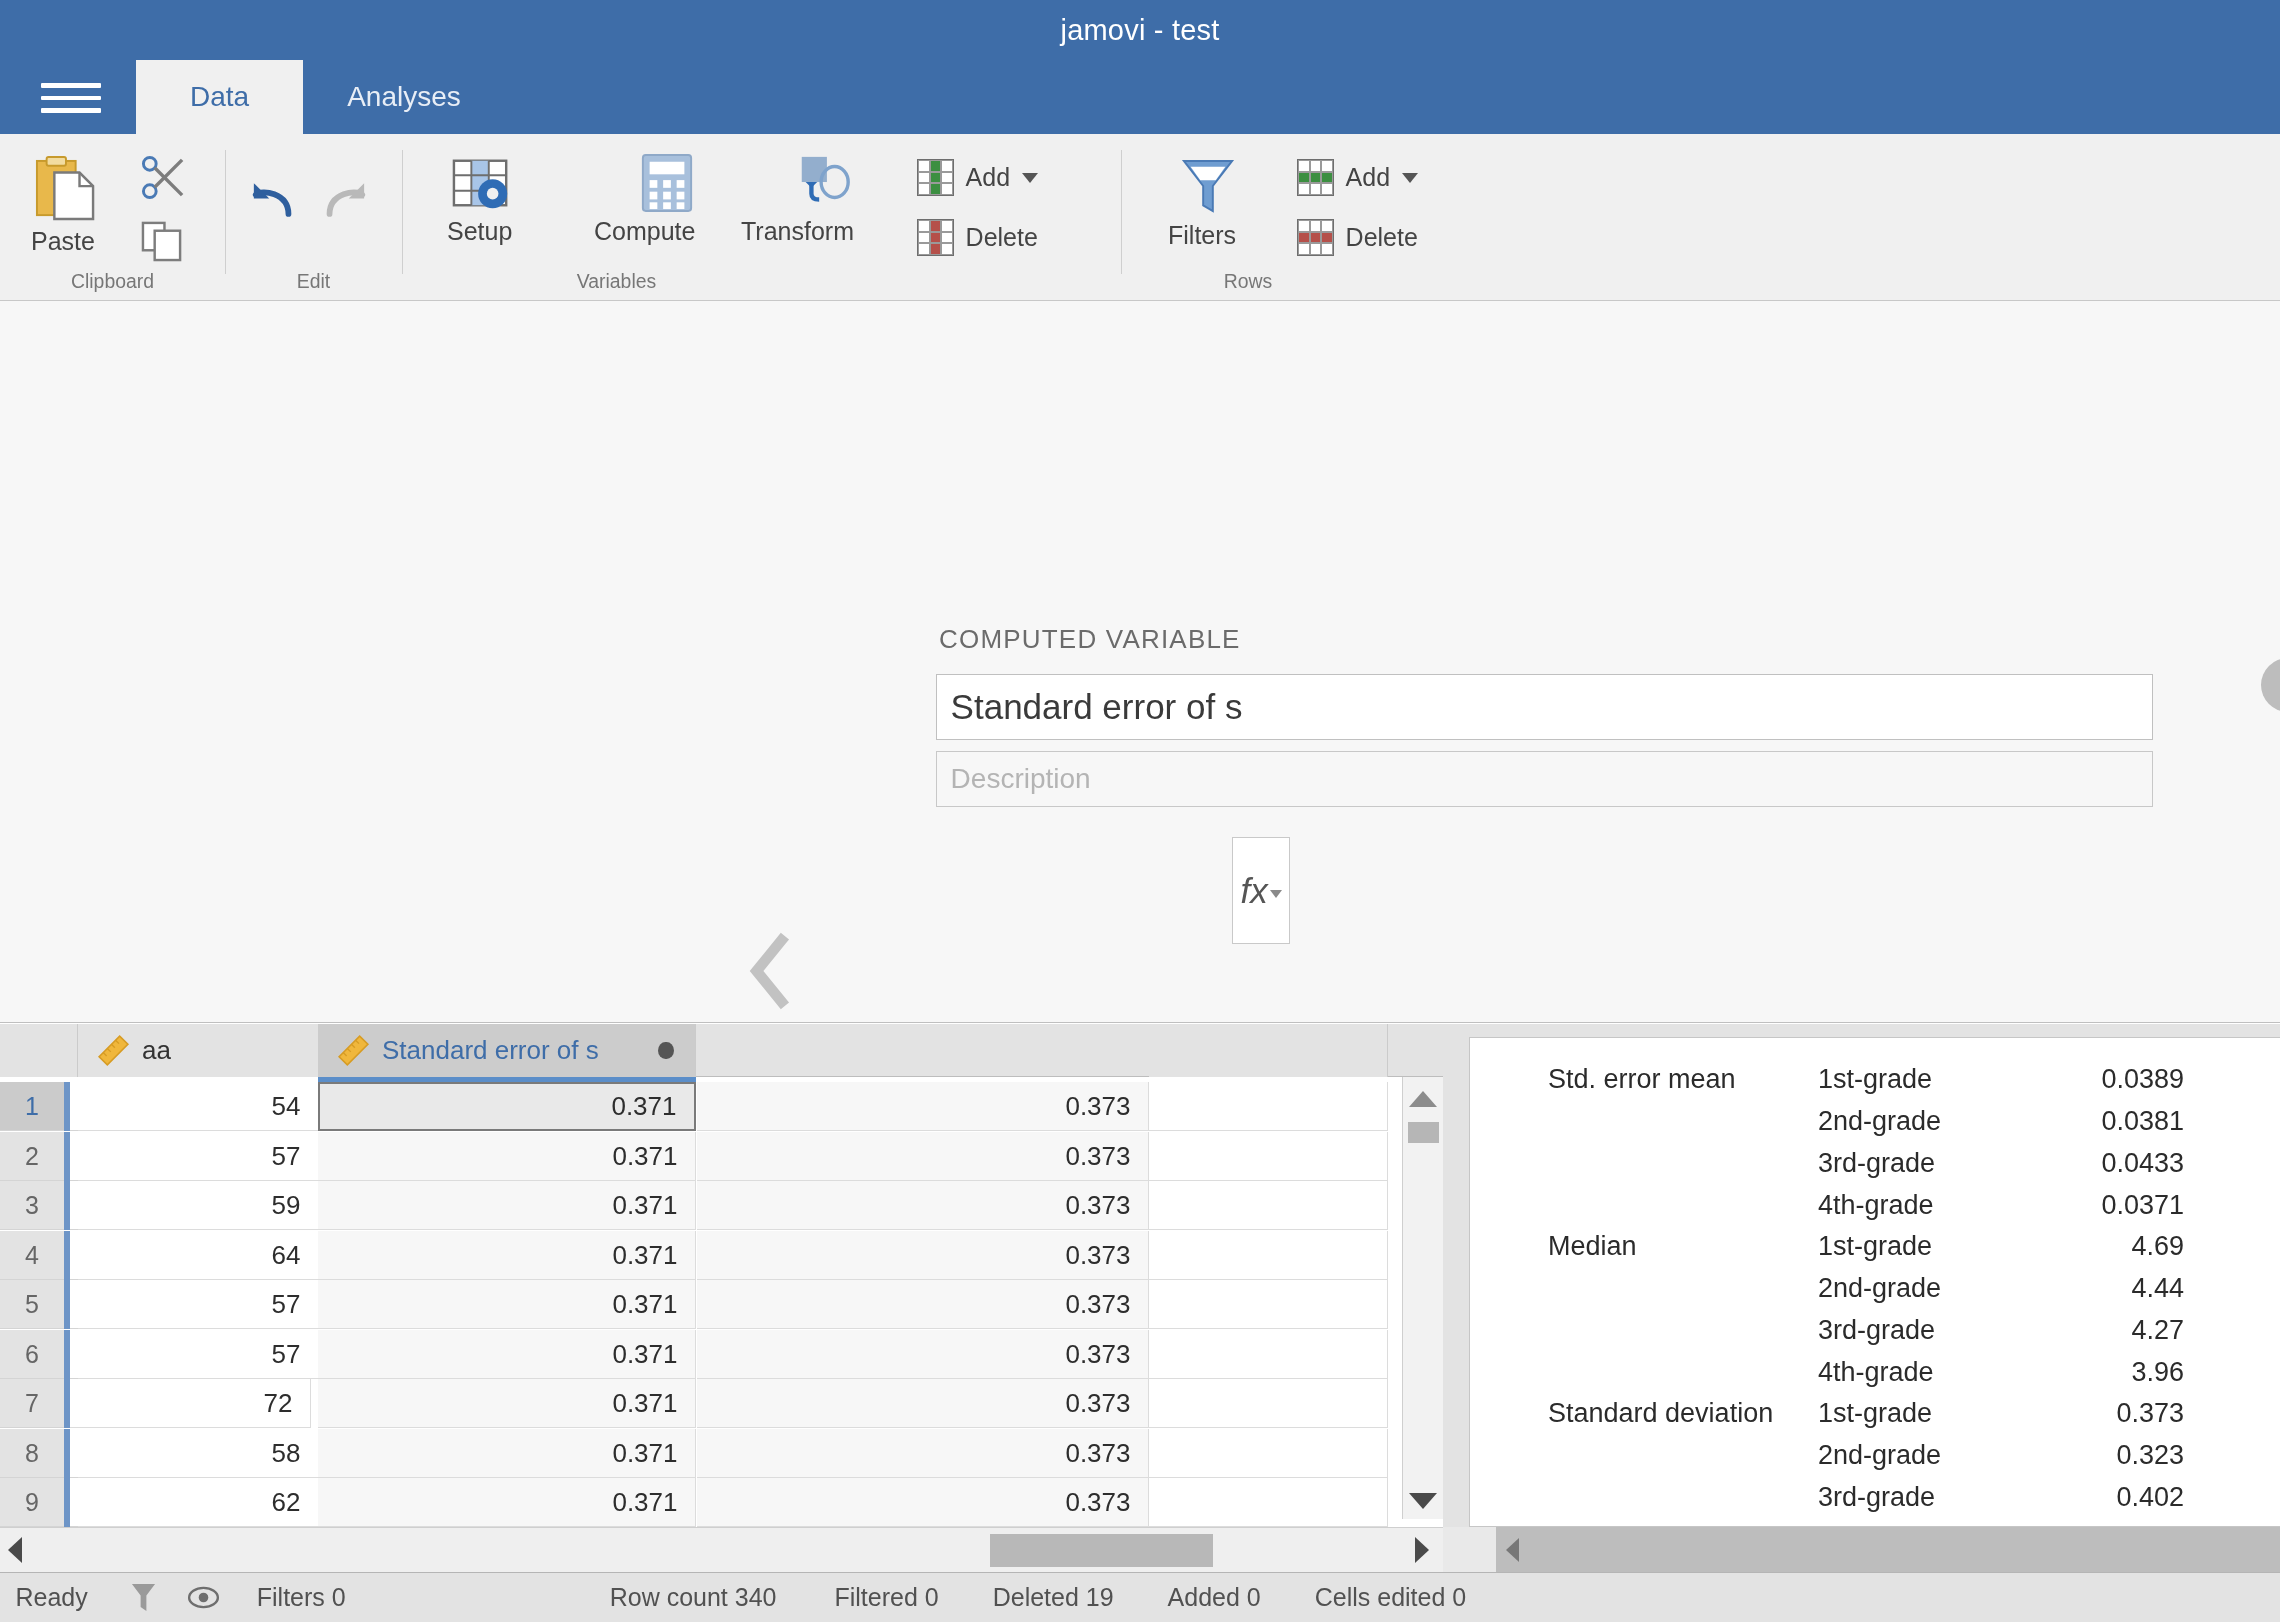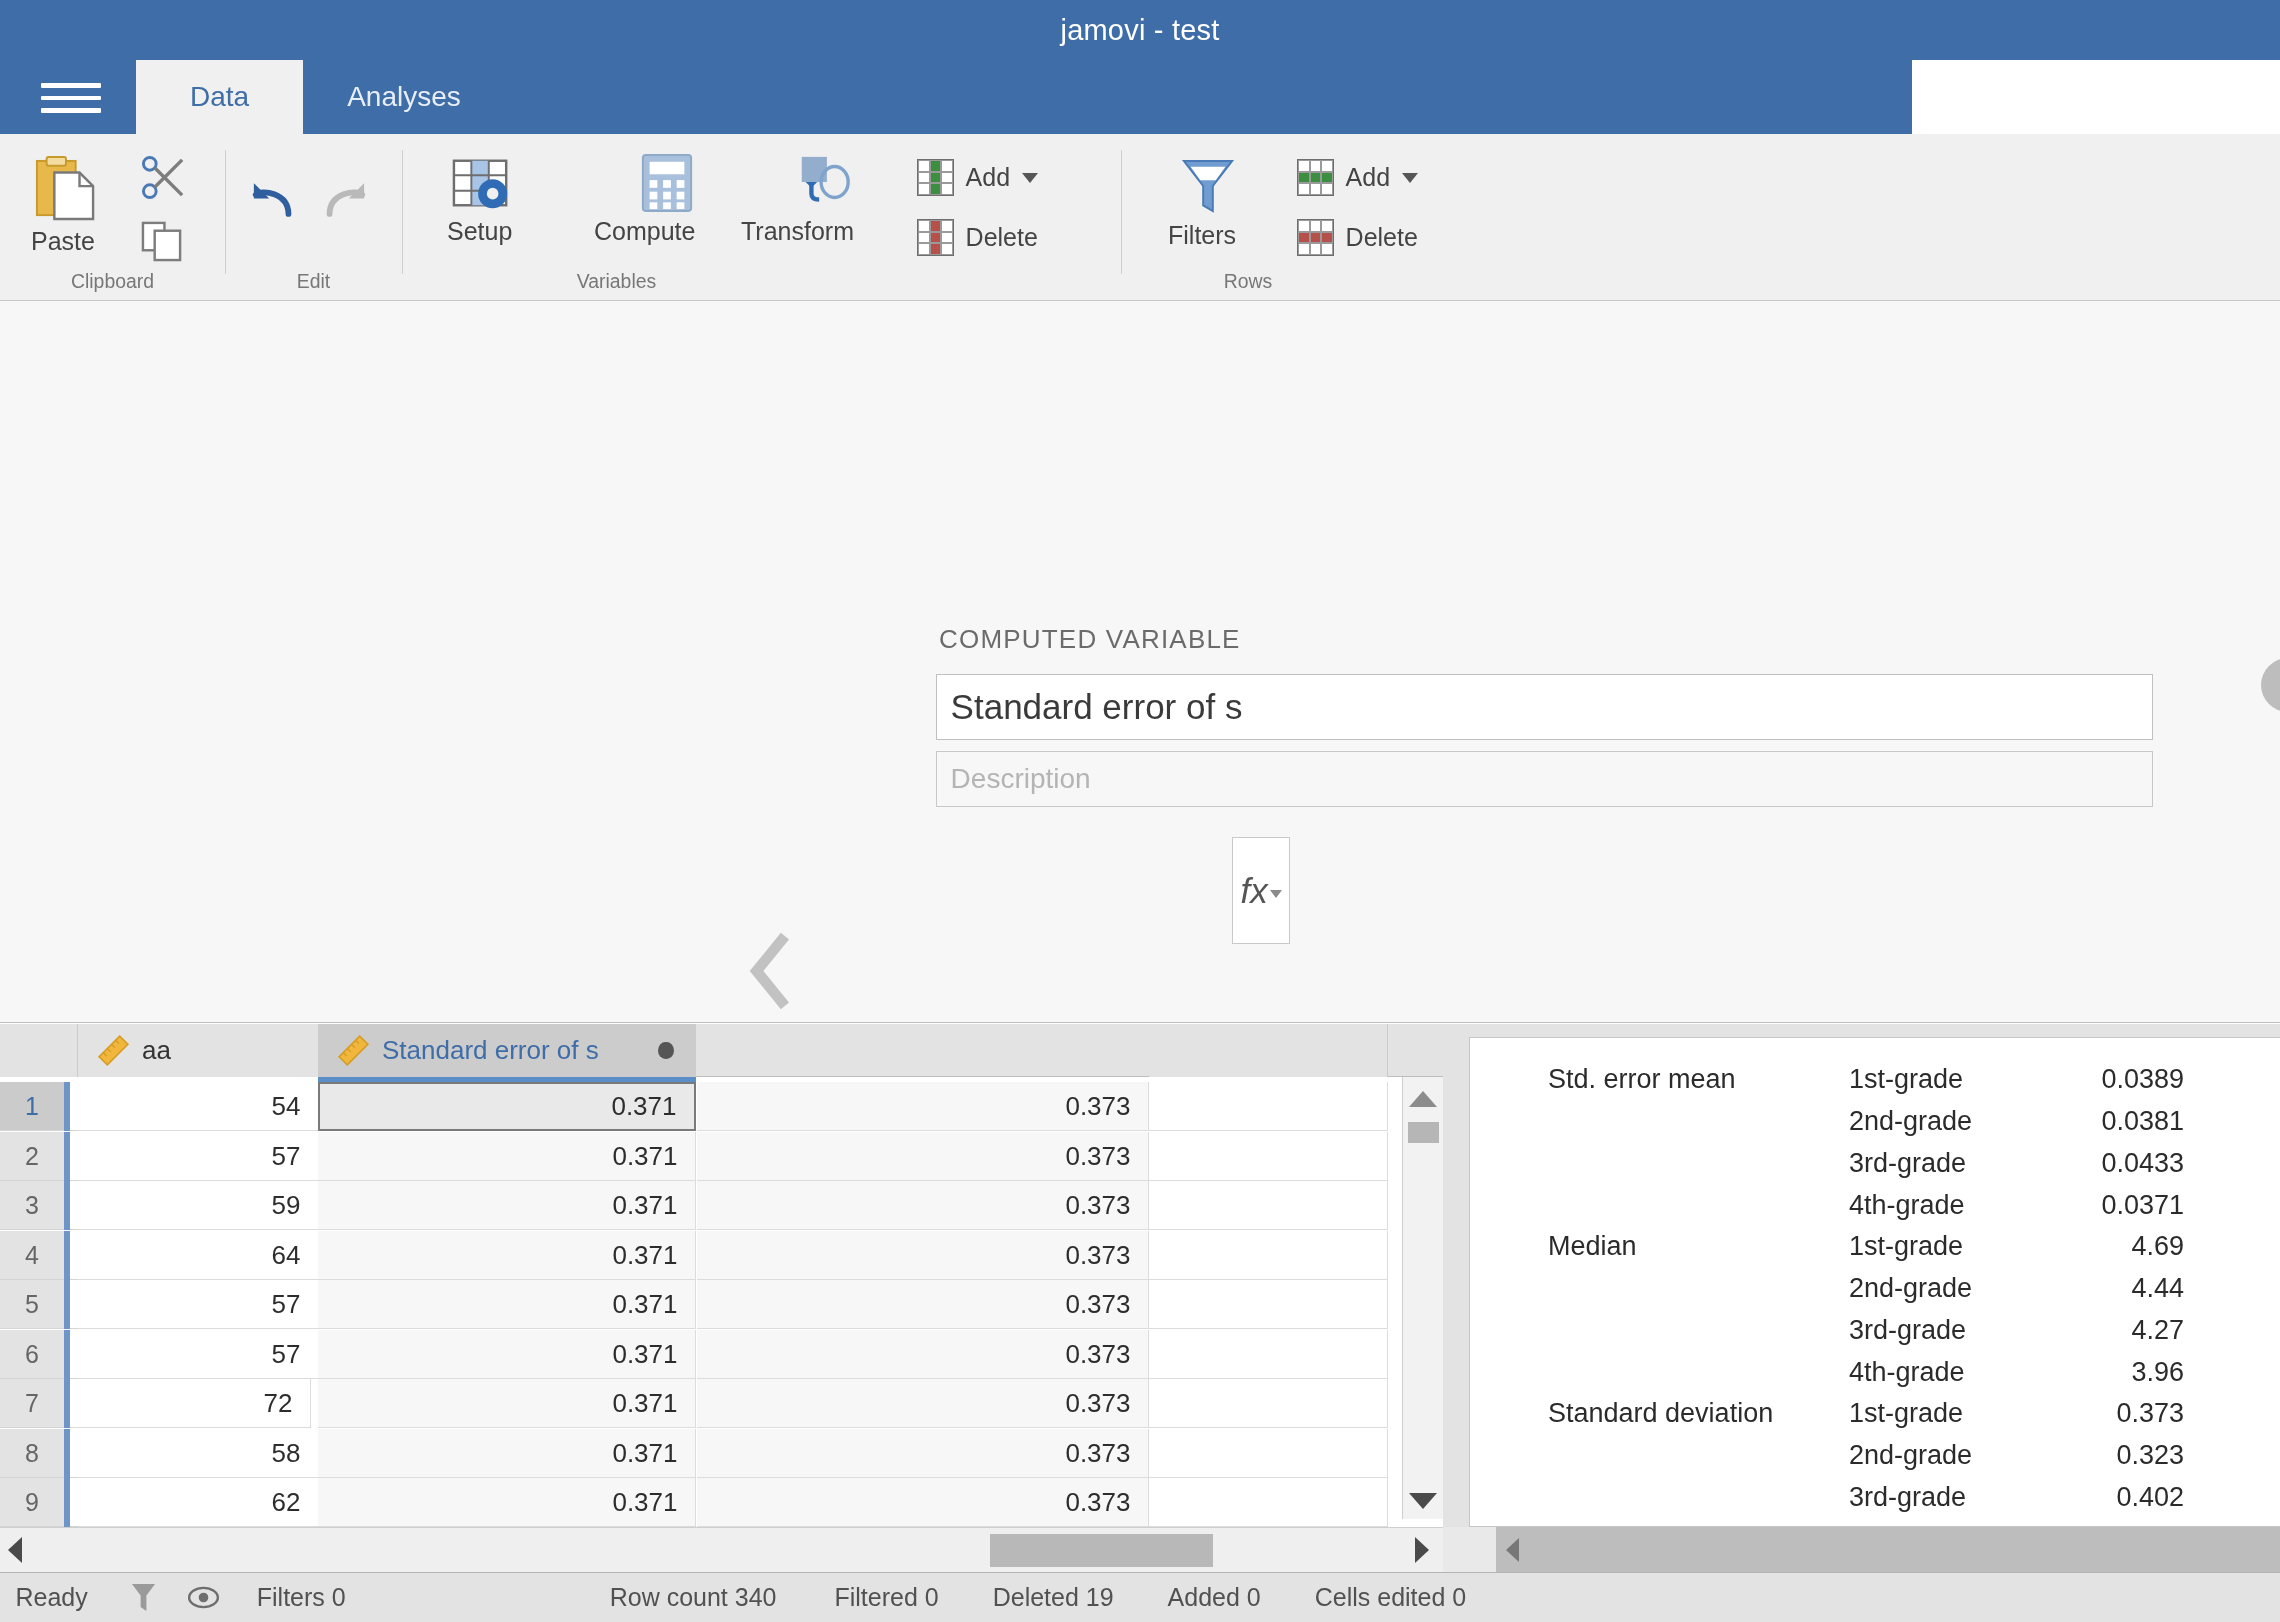--- a/index.html
+++ b/index.html
@@ -14,21 +14,21 @@
   .titlebar {
     position: absolute; left: 0; top: 0; width: 2280px; height: 60px;
     background: #3e6da8;
     color: #ffffff;
     display: flex; align-items: center; justify-content: center;
   }
   .titlebar .title { font-size: 29px; letter-spacing: 0.2px; }
 
   
   .tabstrip {
-    position: absolute; left: 0; top: 60px; width: 1912px; height: 74px;
+    position: absolute; left: 0; top: 60px; width: 2280px; height: 74px;
     background: #3e6da8;
   }
   .hamburger {
     position: absolute; left: 41px; top: 17.5px; width: 60px; height: 41px;
     display: flex; flex-direction: column; justify-content: space-between;
     padding: 5.8px 0; cursor: pointer;
   }
   .hamburger span { display: block; height: 4.9px; background: #fff; border-radius: 1px; }
   .tab {
     position: absolute; top: 0; height: 74px;
@@ -243,21 +243,21 @@
     position: absolute; left: 1443px; top: 1024px; width: 837px; height: 548px;
     background: #e3e3e3;
   }
   .results-inner {
     position: absolute; left: 26px; top: 12.6px; right: 0px; bottom: 45px;
     background: #fff; border: 1px solid #c6c6c6; border-right: none;
     overflow: hidden;
   }
   .res-row { position: absolute; height: 49px; display: flex; align-items: center; }
   .res-stat { position: absolute; left: 78px; font-size: 27px; color: #2b2b2b; }
-  .res-grade { position: absolute; left: 379px; font-size: 27px; color: #2b2b2b; text-align: right; }
+  .res-grade { position: absolute; left: 348px; font-size: 27px; color: #2b2b2b; text-align: right; }
   .res-val { position: absolute; left: 573px; width: 141px; text-align: right;
              font-size: 27px; color: #2b2b2b; }
 
   .res-hscroll {
     position: absolute; left: 53px; bottom: 0; right: 0; height: 45px;
     background: #bdbdbd;
   }
   .res-hscroll .arrow-l {
     position: absolute; left: 9.7px; top: 50%; transform: translateY(-50%);
     width: 0; height: 0; border-top: 12.6px solid transparent;

